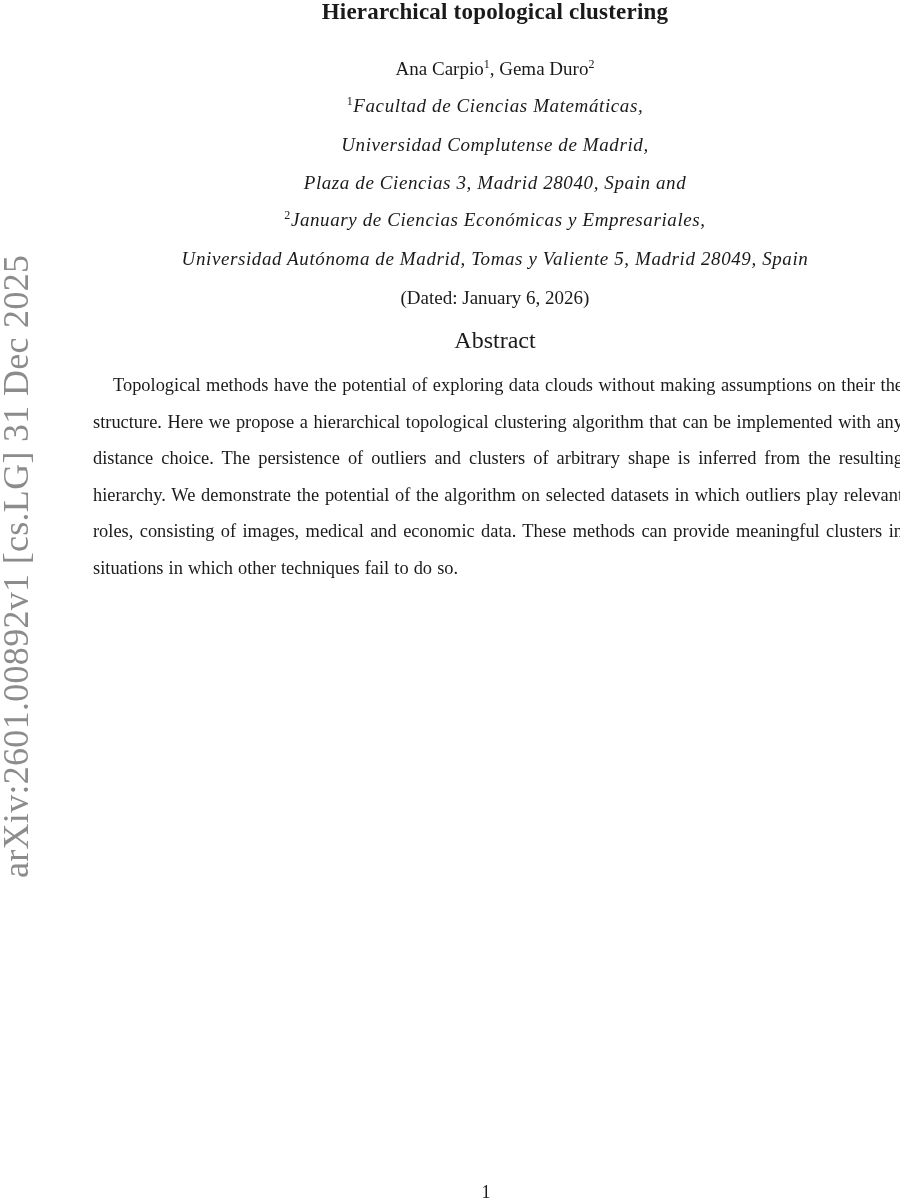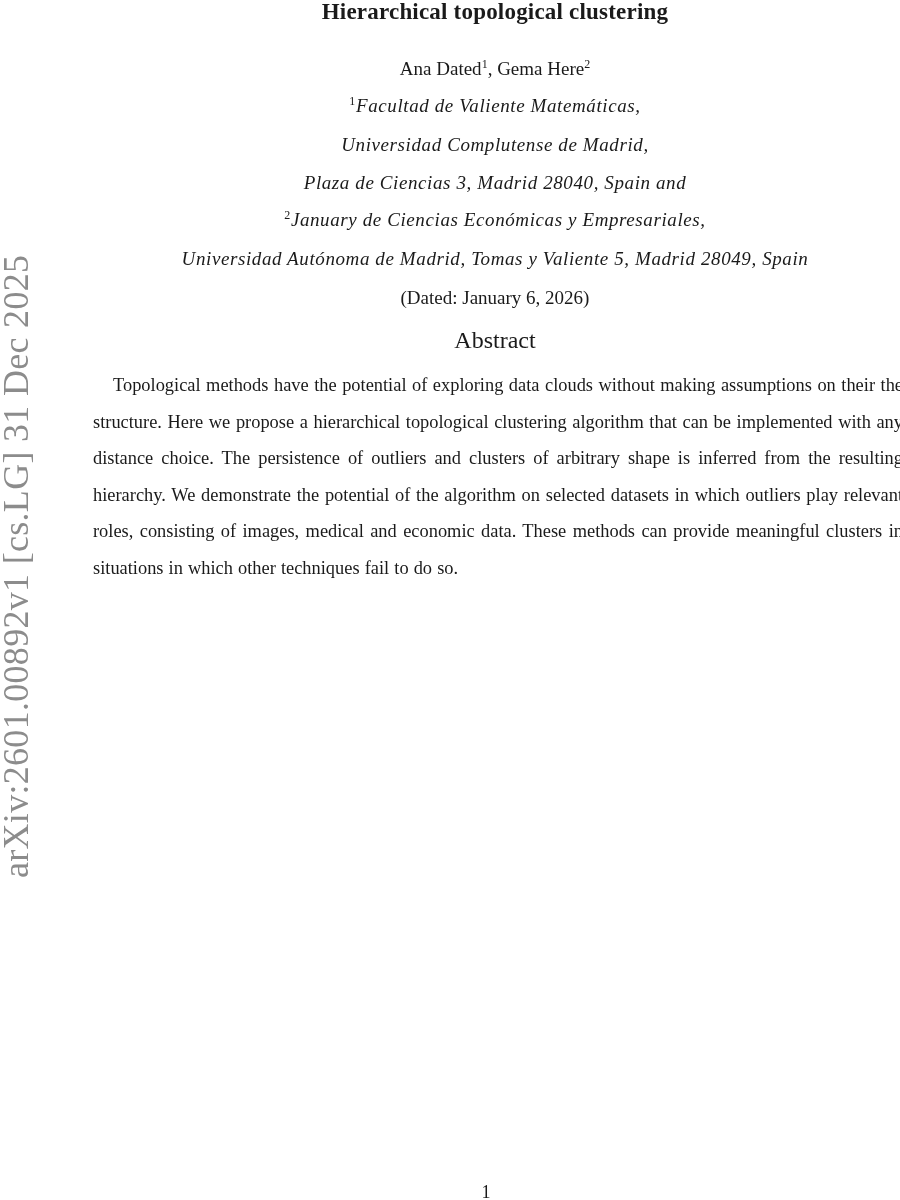--- a/index.html
+++ b/index.html
@@ -95,25 +95,25 @@
 </head>
 <body>
 
 <div class="page">
 
   <div class="arxiv-stamp">arXiv:2601.00892v1  [cs.LG]  31 Dec 2025</div>
 
   <h1 class="title" style="margin:0;">Hierarchical topological clustering</h1>
 
   <div class="center-line" style="top:58px;">
-    <span>Ana Dated</span><sup>1</sup><span>, </span><span>Gema Here</span><sup>2</sup>
+    <span>Ana Carpio</span><sup>1</sup><span>, </span><span>Gema Duro</span><sup>2</sup>
   </div>
 
   <div class="center-line italic" style="top:95px;">
-    <sup>1</sup><span>Facultad de Valiente Matemáticas,</span>
+    <sup>1</sup><span>Facultad de Ciencias Matemáticas,</span>
   </div>
 
   <div class="center-line italic" style="top:134px;">Universidad Complutense de Madrid,</div>
 
   <div class="center-line italic" style="top:172px;">Plaza de Ciencias 3, Madrid 28040, Spain and</div>
 
   <div class="center-line italic" style="top:209px;">
     <sup>2</sup><span>January de Ciencias Económicas y Empresariales,</span>
   </div>
 

